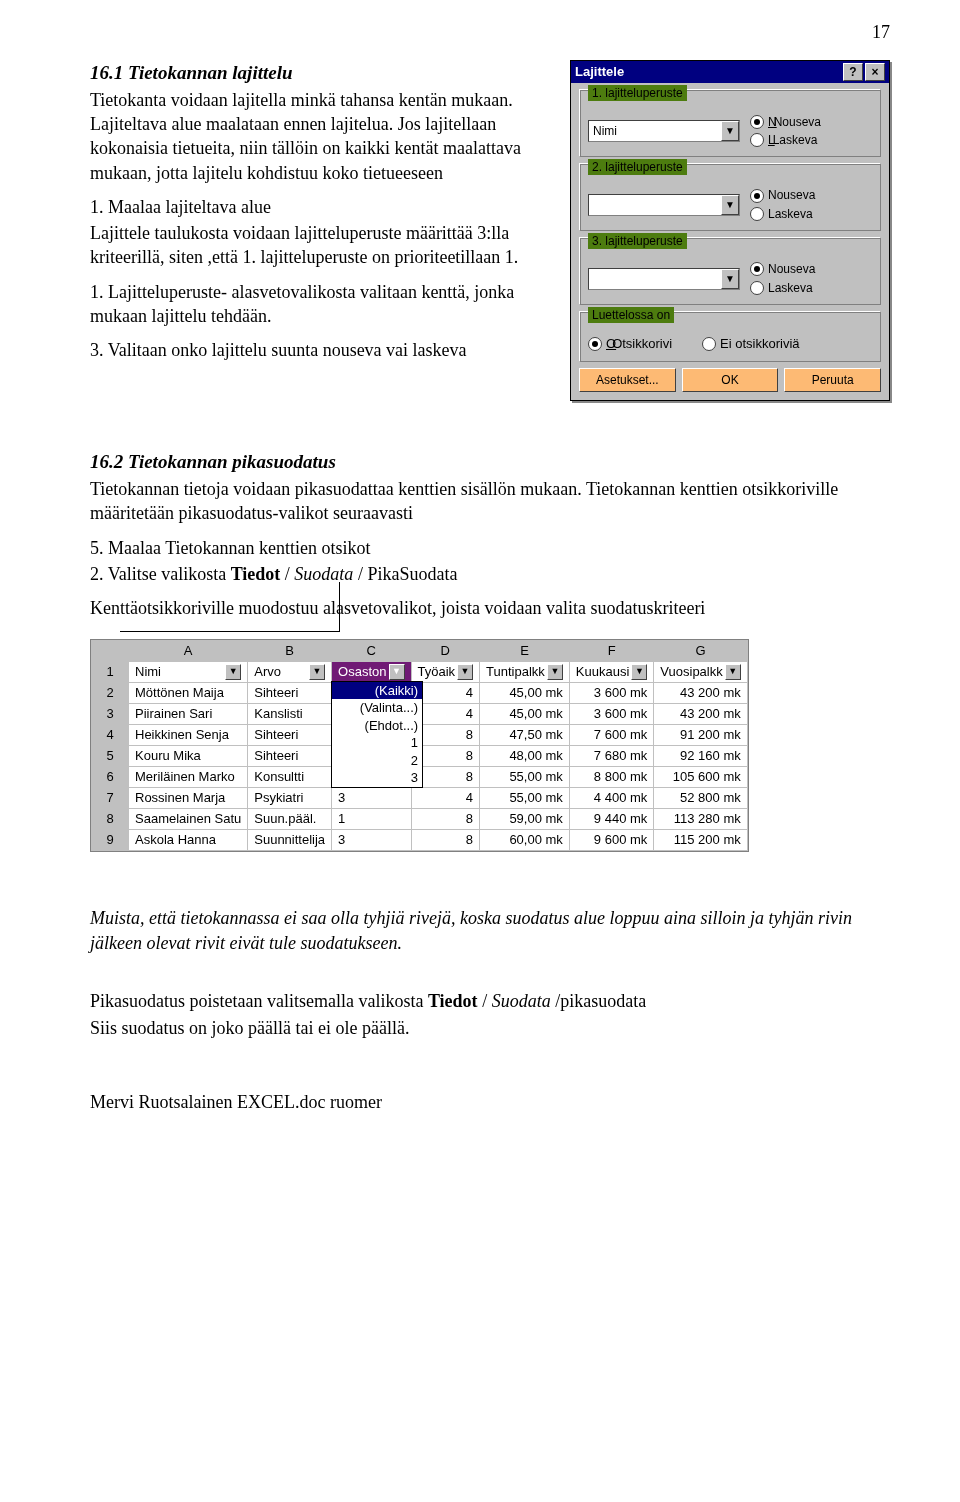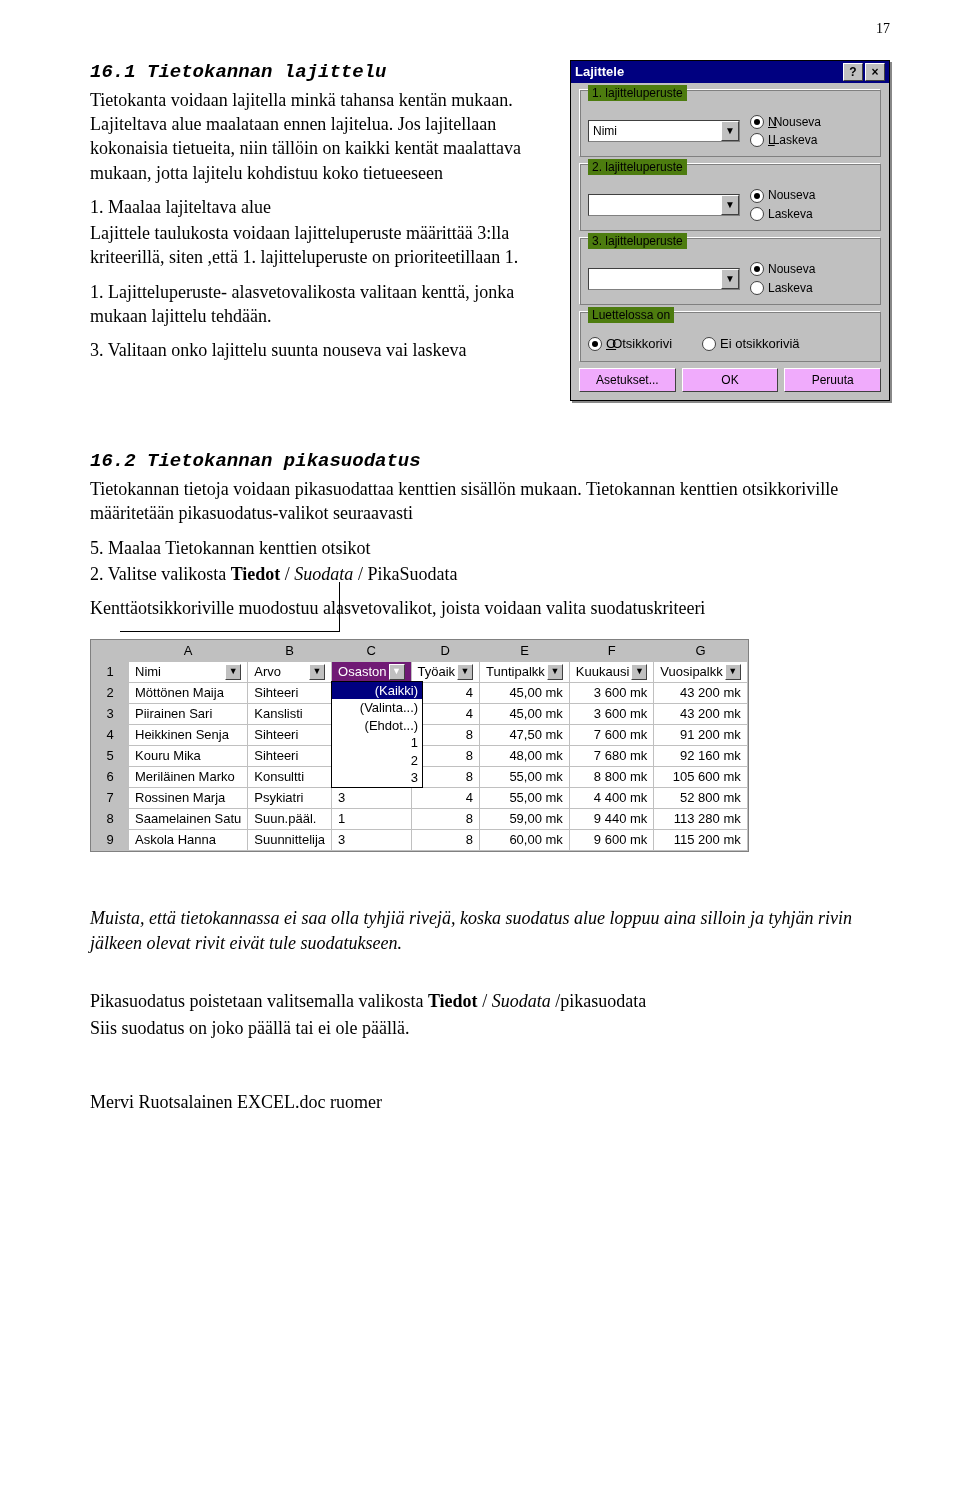--- a/index.html
+++ b/index.html
@@ -12,30 +12,30 @@
     font-size: 18px;
     line-height: 1.35;
   }
   .page {
     padding: 60px 70px 30px 90px;
     position: relative;
   }
   .pgnum {
     position: absolute;
     top: 20px; right: 70px;
-    font-size: 14px;
+    font-size: 18px;
   }
   .two-col {
     display: flex;
     gap: 18px;
     align-items: flex-start;
   }
   .left { flex: 1; }
   .right { width: 320px; }
-  h3.sectitle { font-style: italic; font-weight: bold; font-size: 19px; margin: 0 0 2px 0; font-family: Liberation Mono, monospace; }
+  h3.sectitle { font-style: italic; font-weight: bold; font-size: 19px; margin: 0 0 2px 0; }
   p { margin: 0 0 10px 0; }
   .bold { font-weight: bold; }
   .ital { font-style: italic; }
 
   
   .dlg {
     border: 1px solid #000;
     background: #c0c0c0;
     font-family: Arial, sans-serif;
     font-size: 13px;
@@ -98,21 +98,21 @@
   .radio { display:flex; align-items:center; gap:4px;}
   .rdot {
     width:12px;height:12px;border-radius:50%;
     background:#fff;border:1px solid #404040;
     display:flex;align-items:center;justify-content:center;
   }
   .rdot .fill{width:6px;height:6px;border-radius:50%;background:#000;}
   .dlg-btns { display:flex; gap:6px; margin-top:6px;}
   .wbtn {
     flex:1;
-    background:#f0abfc;
+    background:#fdba74;
     border:1px solid #fff;
     border-right-color:#404040;border-bottom-color:#404040;
     height:22px;display:flex;align-items:center;justify-content:center;
     font-size:12px;
   }
 
   
   .sheet {
     font-family: Arial, sans-serif;
     font-size: 13px;

